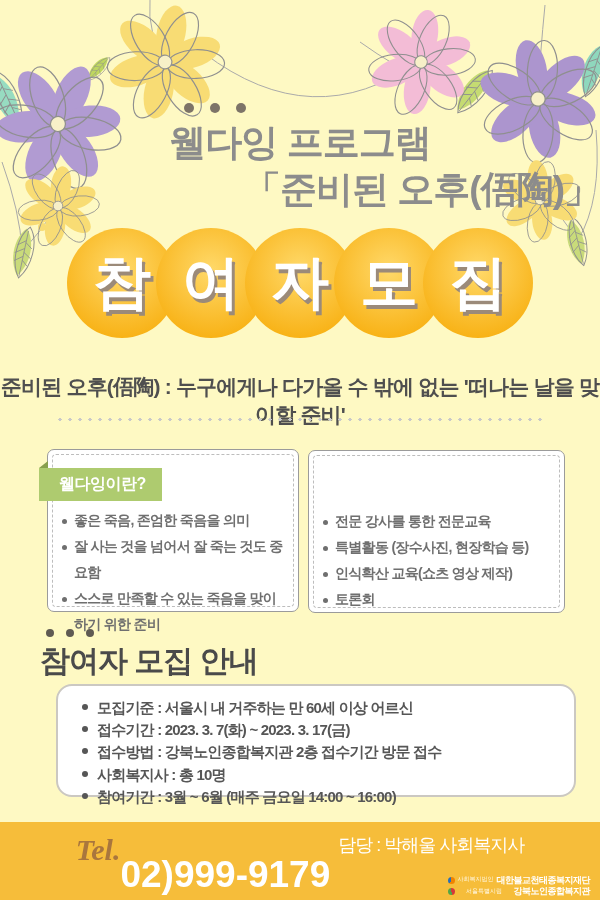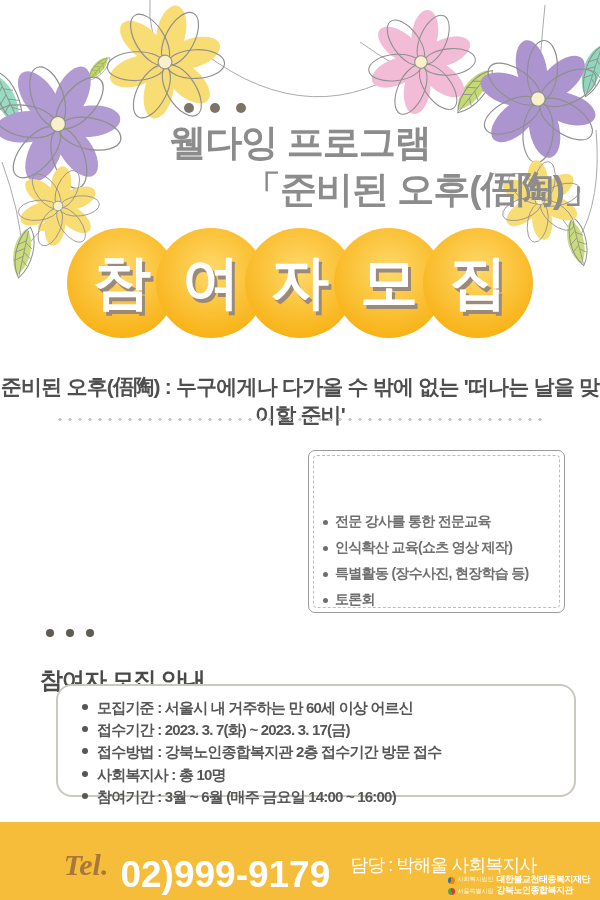--- a/index.html
+++ b/index.html
@@ -1,17 +1,17 @@
 <!DOCTYPE html>
 <html style="--circle-yellow: #F8B216; --bar-yellow: #F6BD3A; --label-green: #AECB6F; --label-green-dark: #88A04E; --tel-brown: #A9763D;"><head>
 <meta charset="utf-8">
 <style>
   html,body{margin:0;padding:0;background:#e9e9e9;}
   .poster{
-    position:relative;width:600px;height:900px;margin:0 auto;background:#ffffff;
+    position:relative;width:600px;height:900px;margin:0 auto;background:#fef9c3;
     overflow:hidden;font-family:"Liberation Sans","DejaVu Sans",sans-serif;
   }
   
   .deco{position:absolute;left:0;top:0;pointer-events:none;}
   
   .dots-top{position:absolute;left:184px;top:103px;display:flex;gap:16px;}
   .dots-top i{width:10px;height:10px;border-radius:50%;background:#7d7468;}
   .title-line1{position:absolute;top:118px;left:0;width:100%;text-align:center;
     font-size:37px;font-weight:bold;color:#8c8c8c;letter-spacing:-1px;}
   .title-line2{position:absolute;top:165px;left:0;width:100%;text-align:right;
@@ -44,40 +44,40 @@
   .ribbon::before{content:"";position:absolute;left:0;top:-7px;width:0;height:0;
     border-bottom:7px solid var(--label-green-dark,#88a04e);border-left:9px solid transparent;}
   .wbox ul{list-style:none;margin:0;padding:58px 10px 0 14px;}
   .wbox li{position:relative;padding-left:12px;font-size:14px;color:#6f6f6f;
     line-height:1.85;letter-spacing:-0.7px;font-weight:bold;}
   .wbox li::before{content:"";position:absolute;left:0;top:11px;width:5px;height:5px;
     border-radius:50%;background:#6f6f6f;}
   
   .dots-mid{position:absolute;left:46px;top:629px;display:flex;gap:12px;}
   .dots-mid i{width:8px;height:8px;border-radius:50%;background:#5f5a52;}
-  .guide-heading{position:absolute;left:40px;top:641px;font-size:23px;font-weight:bold;
-    color:#4a4a4a;letter-spacing:-1px;margin-top:24px;}
+  .guide-heading{position:absolute;left:40px;top:641px;font-size:30px;font-weight:bold;
+    color:#4a4a4a;letter-spacing:-1px;}
   .guide-box{position:absolute;left:56px;top:684px;width:520px;height:113px;
     border:2px solid #cbc8c2;border-radius:16px;background:#fff;box-sizing:border-box;}
   .guide-box ul{list-style:none;margin:0;padding:11px 10px 0 24px;}
   .guide-box li{position:relative;padding-left:15px;font-size:15px;color:#565656;
     font-weight:bold;line-height:1.48;letter-spacing:-0.8px;}
   .guide-box li::before{content:"";position:absolute;left:0;top:7px;width:6px;height:6px;
     border-radius:50%;background:#565656;}
   
   .footer-bar{position:absolute;left:0;bottom:0;width:600px;height:78px;
     background:var(--bar-yellow,#f6bd3a);}
   .footer-line{position:absolute;left:0;top:11px;width:100%;display:flex;
-    align-items:center;justify-content:center;gap:12px;}
+    align-items:flex-start;justify-content:center;}
   .tel-label{font-family:"Liberation Serif","DejaVu Serif",serif;font-style:italic;
     font-weight:bold;font-size:30px;color:var(--tel-brown,#a9763d);}
   .tel-number{font-size:37px;font-weight:bold;color:#ffffff;letter-spacing:0px;margin-top:21px;}
   .contact{font-size:18px;font-weight:normal;color:#ffffff;letter-spacing:-1px;margin-left:8px;}
   .orgs{position:absolute;right:10px;bottom:3px;text-align:right;}
-  .org-row{display:flex;align-items:center;justify-content:flex-start;gap:3px;line-height:1.25;font-family:Liberation Mono, monospace;}
+  .org-row{display:flex;align-items:center;justify-content:space-between;gap:3px;line-height:1.25;}
   .org-prefix{font-size:6px;color:#fff7e2;}
   .org-name{font-size:9px;font-weight:bold;color:#ffffff;letter-spacing:-0.5px;}
   .org-icon{display:inline-block;width:7px;height:7px;border-radius:50%;}
   .org-icon.o1{background:conic-gradient(#f08300 0 60%, #2a6fb8 60% 100%);}
   .org-icon.o2{background:conic-gradient(#d43a3a 0 50%, #52a546 50% 100%);}
 </style>
 </head>
 <body>
 
 <div class="poster">
@@ -162,27 +162,36 @@
         <span>모</span>
       </div>
     <div class="circle">
         <span>집</span>
       </div>
   </div>
 
   <div class="subtitle">준비된 오후(俉陶) : 누구에게나 다가올 수 밖에 없는 '떠나는 날을 맞이할 준비'</div>
   <div class="dotted-sep"></div>
 
+  <div class="wbox box-left">
+    <div class="dash"></div>
+    <div class="ribbon">웰다잉이란?</div>
+    <ul>
+      <li>좋은 죽음, 존엄한 죽음을 의미</li>
+      <li>잘 사는 것을 넘어서 잘 죽는 것도 중요함</li>
+      <li>스스로 만족할 수 있는 죽음을 맞이하기 위한 준비</li>
+    </ul>
+  </div>
 
   <div class="wbox box-right">
     <div class="dash"></div>
     <ul>
       <li>전문 강사를 통한 전문교육</li>
+      <li>특별활동 (장수사진, 현장학습 등)</li>
       <li>인식확산 교육(쇼츠 영상 제작)</li>
-      <li>특별활동 (장수사진, 현장학습 등)</li>
       <li>토론회</li>
     </ul>
   </div>
 
   <div class="dots-mid">
       <i></i>
       <i></i>
       <i></i>
     </div>
   <div class="guide-heading">참여자 모집 안내</div>

